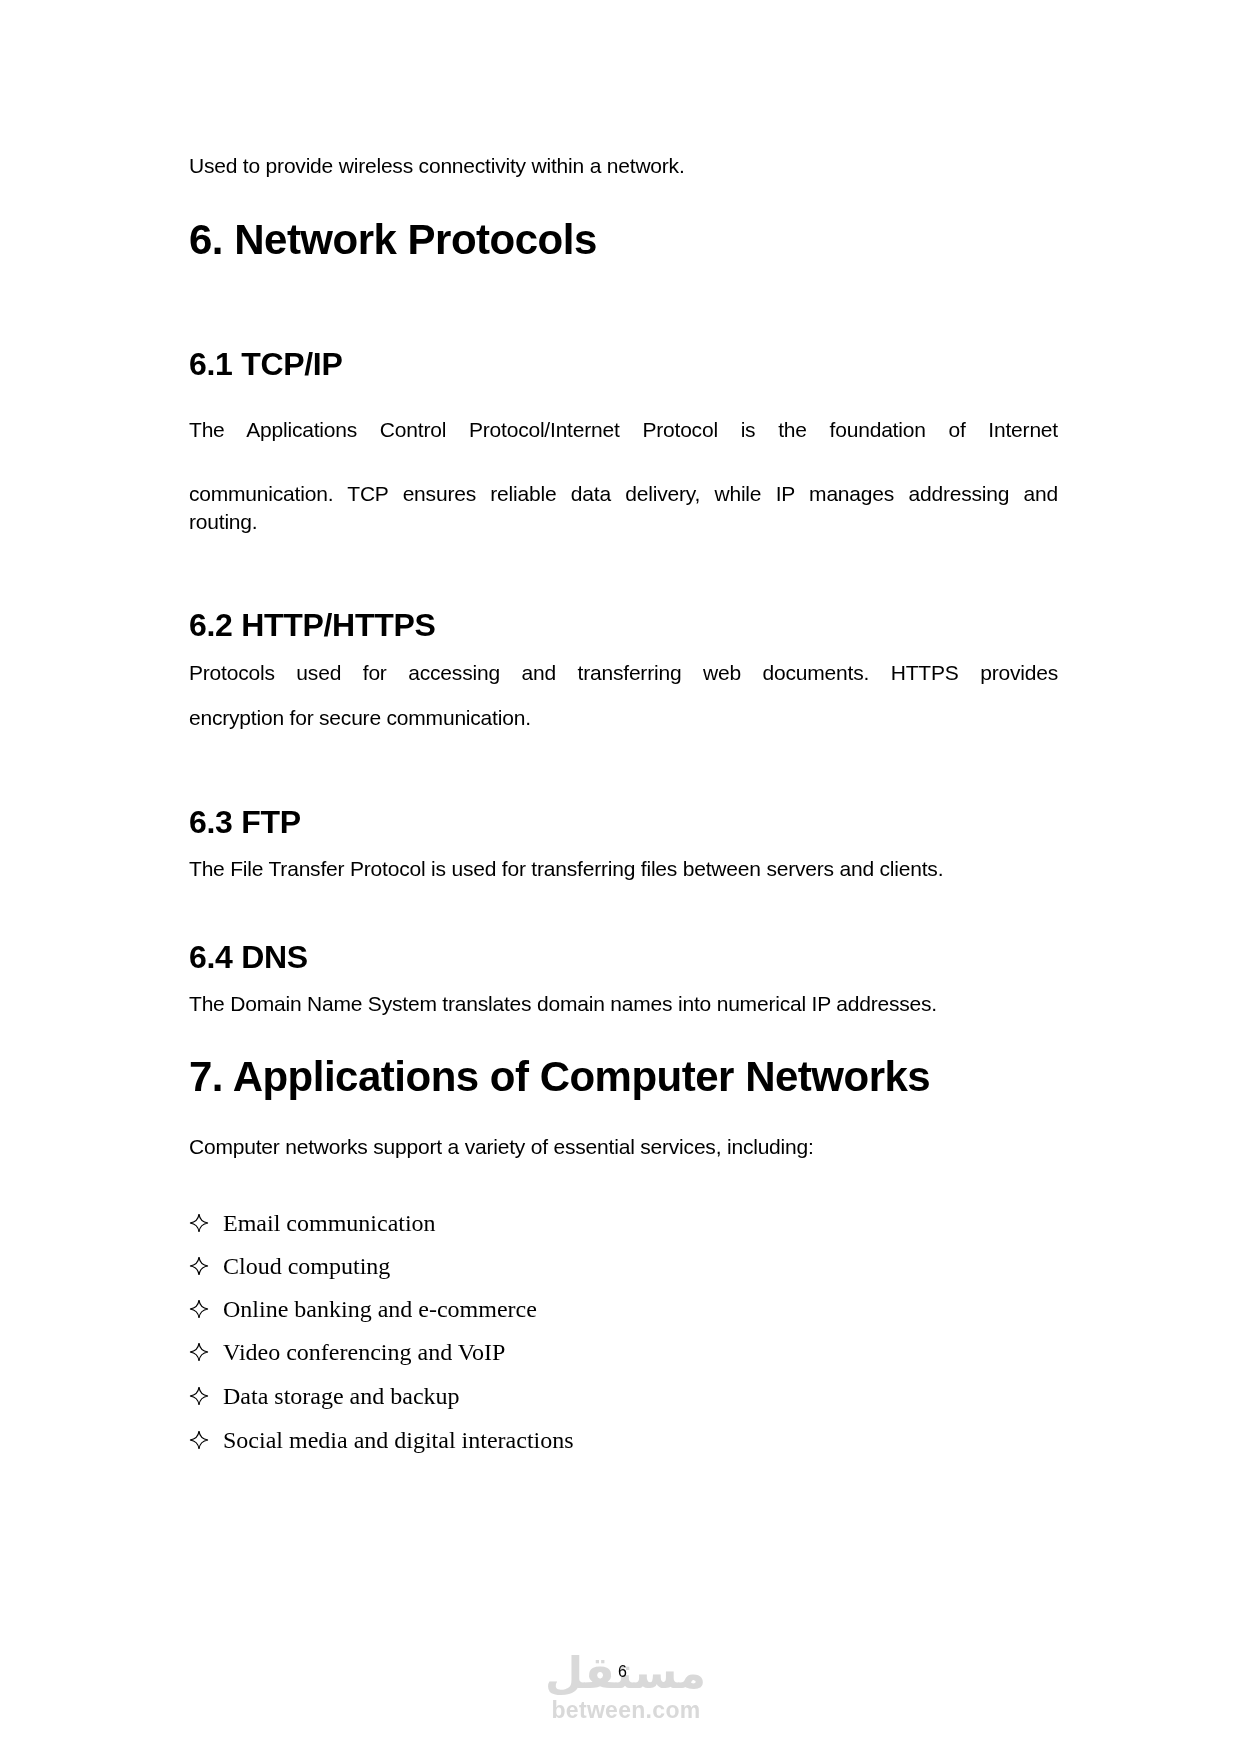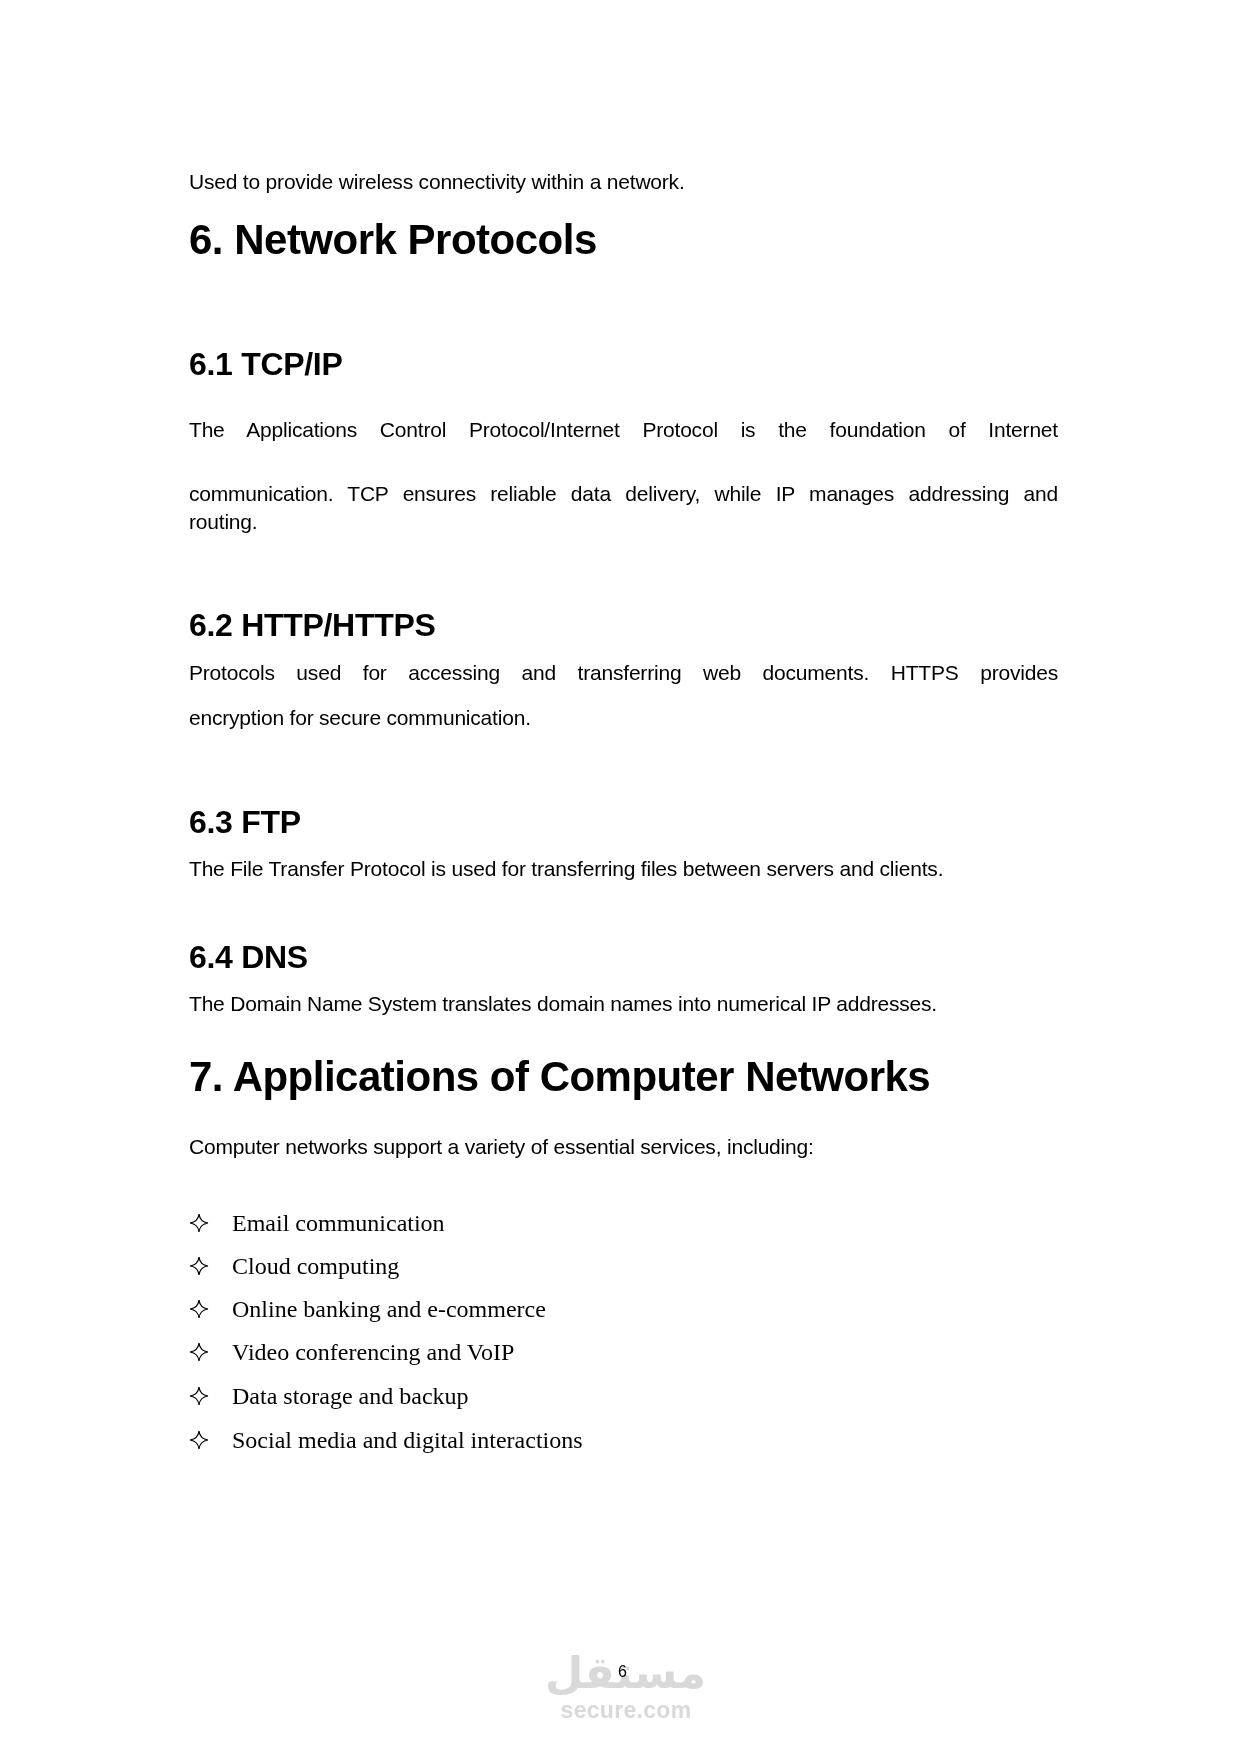--- a/index.html
+++ b/index.html
@@ -5,32 +5,32 @@
     html, body { margin: 0; padding: 0; background: #ffffff; }
     body { width: 1241px; height: 1754px; position: relative; overflow: hidden; color: #000; }
     .page { position: absolute; left: 0; top: 0; width: 1241px; height: 1754px; background: #fff; }
     .abs { position: absolute; left: 189px; white-space: nowrap; }
     .body-text { font-family: "Liberation Sans", sans-serif; font-size: 21px; line-height: 26px; letter-spacing: -0.2px; }
     .justify { width: 869px; white-space: normal; text-align: justify; text-align-last: justify; }
     .h1 { font-family: "Liberation Sans", sans-serif; font-weight: bold; font-size: 42px; line-height: 50px; letter-spacing: -0.5px; }
     .h2 { font-family: "Liberation Sans", sans-serif; font-weight: bold; font-size: 32px; line-height: 40px; letter-spacing: -0.3px; margin-top: 20px; }
     .bullet-row { position: absolute; left: 189px; height: 30px; display: flex; align-items: center; }
     .bullet-icon { width: 20px; height: 20px; display: inline-block; }
-    .bullet-text { font-family: "Liberation Serif", serif; font-size: 24px; margin-left: 23px; white-space: nowrap; }
+    .bullet-text { font-family: "Liberation Serif", serif; font-size: 24px; margin-left: 14px; white-space: nowrap; }
     .page-number { position: absolute; left: 618px; top: 1663px; font-family: "Liberation Sans", sans-serif; font-size: 16px; }
     .watermark { position: absolute; left: 546px; top: 1648px; width: 160px; text-align: center; color: #d9d9d9; pointer-events: none; }
     .wm-arabic { font-family: "DejaVu Sans", sans-serif; font-weight: bold; font-size: 44px; line-height: 50px; }
     .wm-latin { font-family: "Liberation Sans", sans-serif; font-weight: bold; font-size: 23px; line-height: 24px; letter-spacing: 0.3px; }
   </style>
 </head>
 <body>
 
 <div class="page">
 
-  <div class="abs body-text" style="top:169px;">Used to provide wireless connectivity within a network.</div>
+  <div class="abs body-text" style="top:153px;">Used to provide wireless connectivity within a network.</div>
 
   <div class="abs h1" style="top:215px;">6. Network Protocols</div>
 
   <div class="abs h2" style="top:324px;">6.1 TCP/IP</div>
   <div class="abs body-text justify" style="top:417px;">The Applications Control Protocol/Internet Protocol is the foundation of Internet</div>
   <div class="abs body-text justify" style="top:481px;">communication. TCP ensures reliable data delivery, while IP manages addressing and</div>
   <div class="abs body-text" style="top:509px;">routing.</div>
 
   <div class="abs h2" style="top:585px;">6.2 HTTP/HTTPS</div>
   <div class="abs body-text" style="top:705px;">encryption for secure communication.</div>
@@ -79,17 +79,17 @@
     <div class="bullet-row" style="top:1425px;">
       <svg class="bullet-icon" viewBox="0 0 20 20">
           <path d="M10 1 Q11 9 19 10 Q11 11 10 19 Q9 11 1 10 Q9 9 10 1 Z" fill="none" stroke="#000" stroke-width="1.2"></path>
         </svg>
       <span class="bullet-text">Social media and digital interactions</span>
     </div>
   </div>
 
   <div class="watermark">
     <div class="wm-arabic" dir="rtl">مستقل</div>
-    <div class="wm-latin">secure.com</div>
+    <div class="wm-latin">between.com</div>
   </div>
 
   <div class="page-number">6</div>
 </div>
 
 </body></html>

